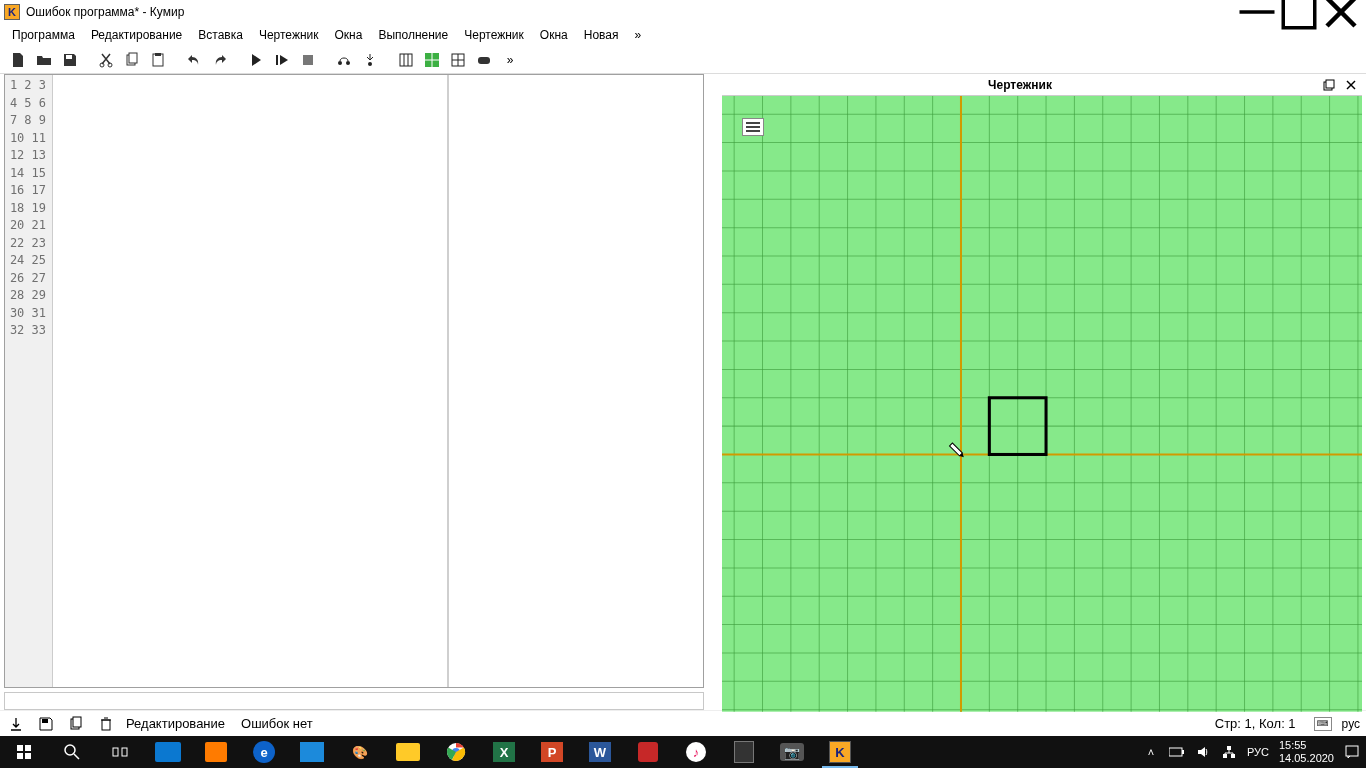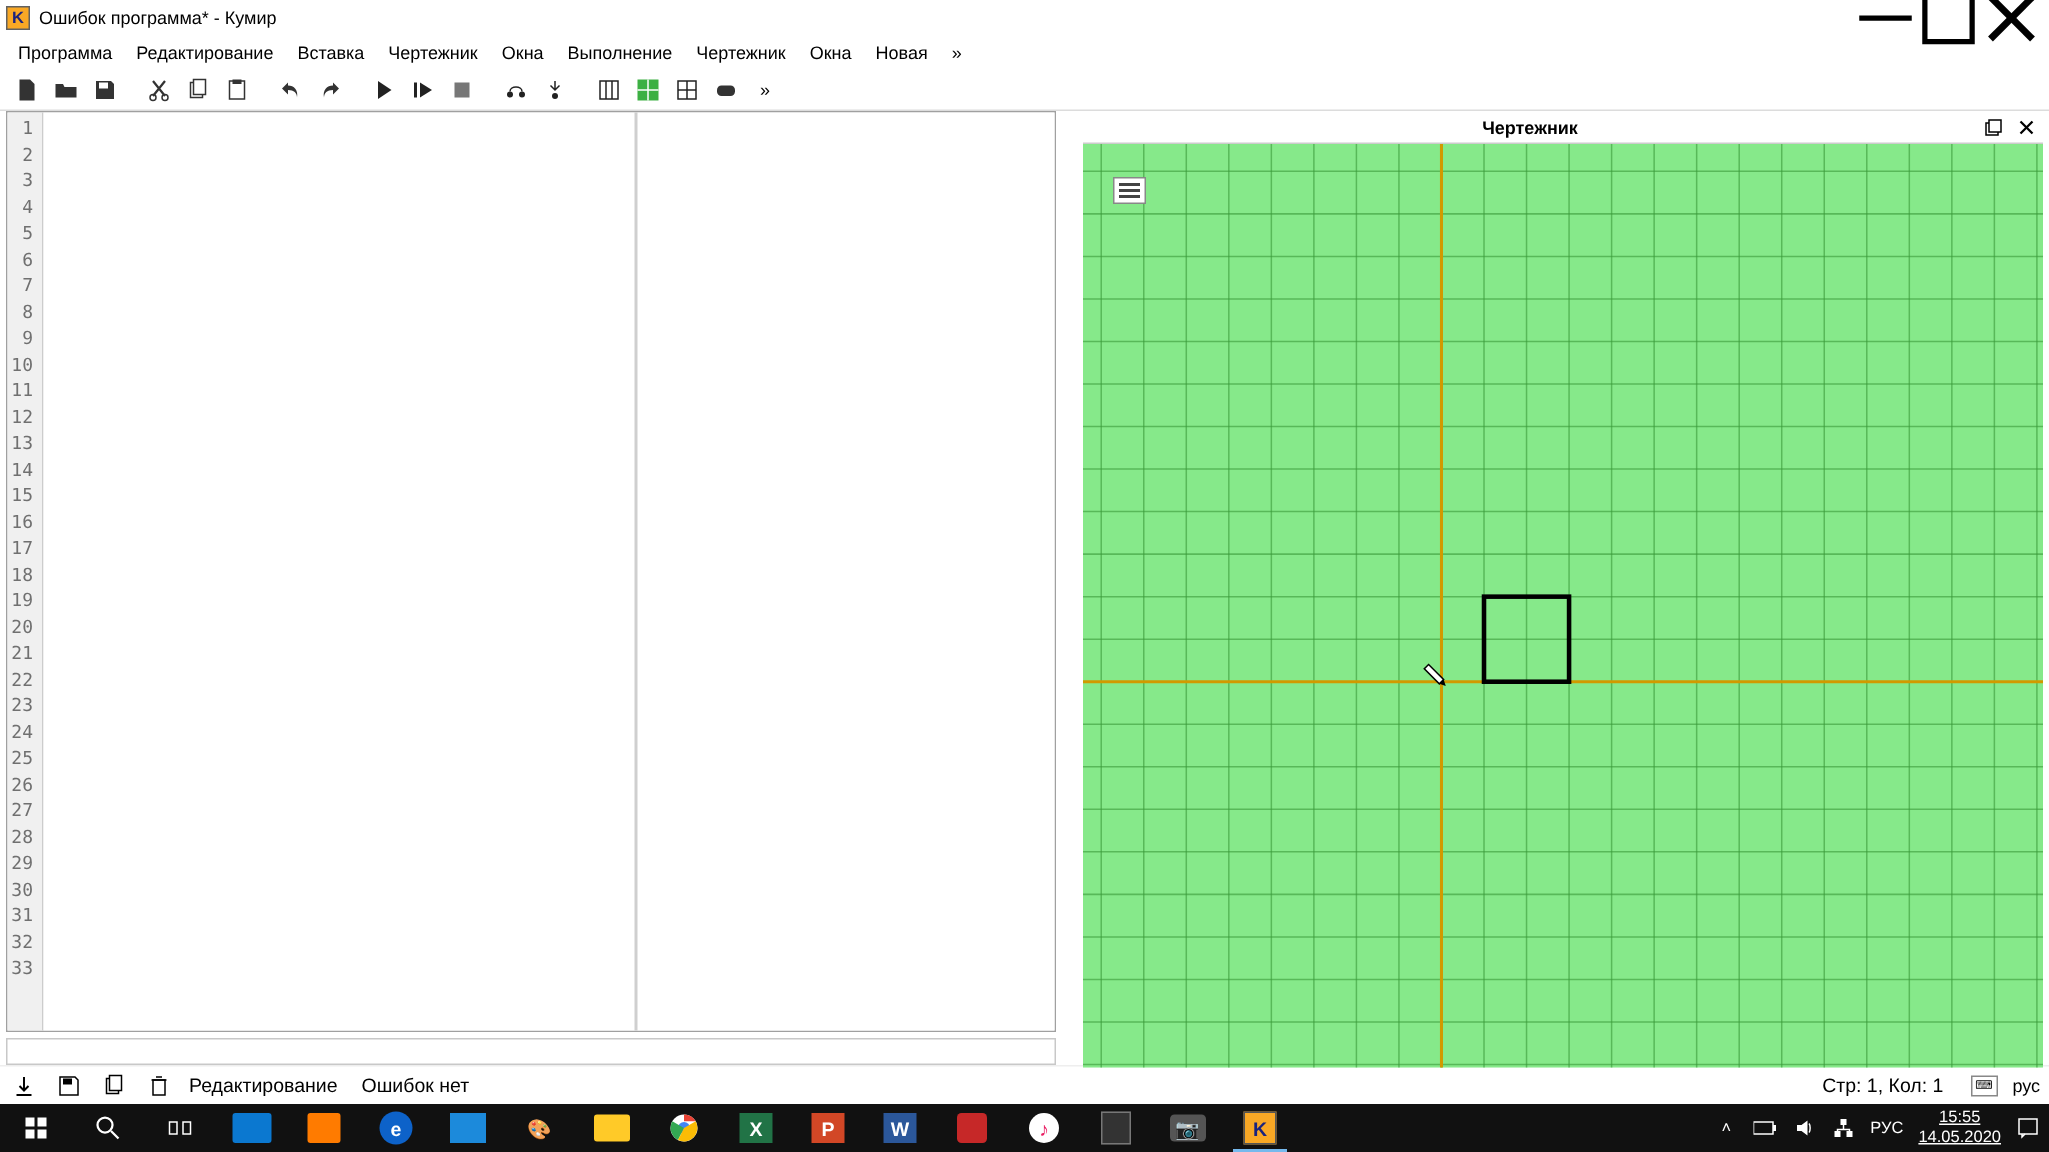--- a/index.html
+++ b/index.html
@@ -18,21 +18,21 @@
 
 .toolbar { height: 28px; display: flex; align-items: center; padding: 2px 6px; gap: 2px; border-bottom: 1px solid #dcdcdc; }
 .toolbar .tbtn { width: 24px; height: 22px; display: flex; align-items: center; justify-content: center; border-radius: 2px; }
 .toolbar .sep { width: 8px; }
 .tbtn svg { width: 16px; height: 16px; }
 
 
 .main { flex: 1; display: flex; gap: 18px; padding: 0 4px 0 4px; min-height: 0; }
 .left-panel { width: 700px; display: flex; flex-direction: column; min-height: 0; }
 .editor-wrapper { border: 1px solid #a0a0a0; flex: 1; display: flex; min-height: 0; }
-.gutter { width: 24px; background: #f0f0f0; border-right: 1px solid #ccc; padding: 2px 6px 2px 2px; text-align: right; font-size: 12px; color: #707070; line-height: 17.5px; font-family: Consolas, monospace; overflow: hidden;}
+.gutter { width: 48px; background: #f0f0f0; border-right: 1px solid #ccc; padding: 2px 6px 2px 2px; text-align: right; font-size: 12px; color: #707070; line-height: 17.5px; font-family: Consolas, monospace; overflow: hidden;}
 .code-area { flex: 1; background: #fff; position: relative; }
 .code-divider { position: absolute; top: 0; bottom: 0; left: 394px; width: 2px; background: #bbb; opacity:0.7; }
 .console-strip { height: 18px; border: 1px solid #c8c8c8; margin-top: 4px; background: #fff; font-size: 11px; color: #999; padding: 0 4px; overflow: hidden; display:flex; align-items:center;}
 
 
 .right-panel { flex: 1; display: flex; flex-direction: column; min-height: 0; }
 .drawer-header { height: 22px; display: flex; align-items: center; border-bottom: 1px solid #ccc; }
 .drawer-header .dh-title { flex: 1; text-align: center; font-weight: bold; font-size: 12px; }
 .drawer-header .dh-btn { width: 22px; height: 20px; display: flex; align-items: center; justify-content: center; font-size: 13px; }
 .drawer-canvas-wrap { flex: 1; position: relative; background: #7ee787; }
@@ -45,21 +45,21 @@
 .statusbar .sbtn { width: 20px; height: 20px; display: flex; align-items: center; justify-content: center; }
 .statusbar .s-spacer { flex: 1; }
 .statusbar .lang { font-size: 12px; }
 
 
 .taskbar { height: 32px; background: #111; display: flex; align-items: center; }
 .taskbar .tb-item { width: 48px; height: 32px; display: flex; align-items: center; justify-content: center; position: relative; }
 .taskbar .tb-item.active::after { content: ""; position: absolute; bottom: 0; left: 6px; right: 6px; height: 2px; background: #76b9ed; }
 .taskbar .tb-icon { width: 22px; height: 22px; display: flex; align-items: center; justify-content: center; font-size: 13px; color: #fff; }
 .taskbar .tray { margin-left: auto; display: flex; align-items: center; gap: 10px; padding-right: 6px; color: #fff; font-size: 11px; }
-.taskbar .clock { text-align: center; line-height: 13px; text-decoration: underline; }
+.taskbar .clock { line-height: 13px; }
 .taskbar .tray-icon { width: 16px; height: 16px; display: flex; align-items: center; justify-content: center; }
 </style>
 </head>
 <body>
 
 <div class="titlebar">
   <div class="app-icon">K</div>
   <div class="title-text">Ошибок программа* - Кумир</div>
   <div class="winbtn">
     <svg viewBox="0 0 12 12">

